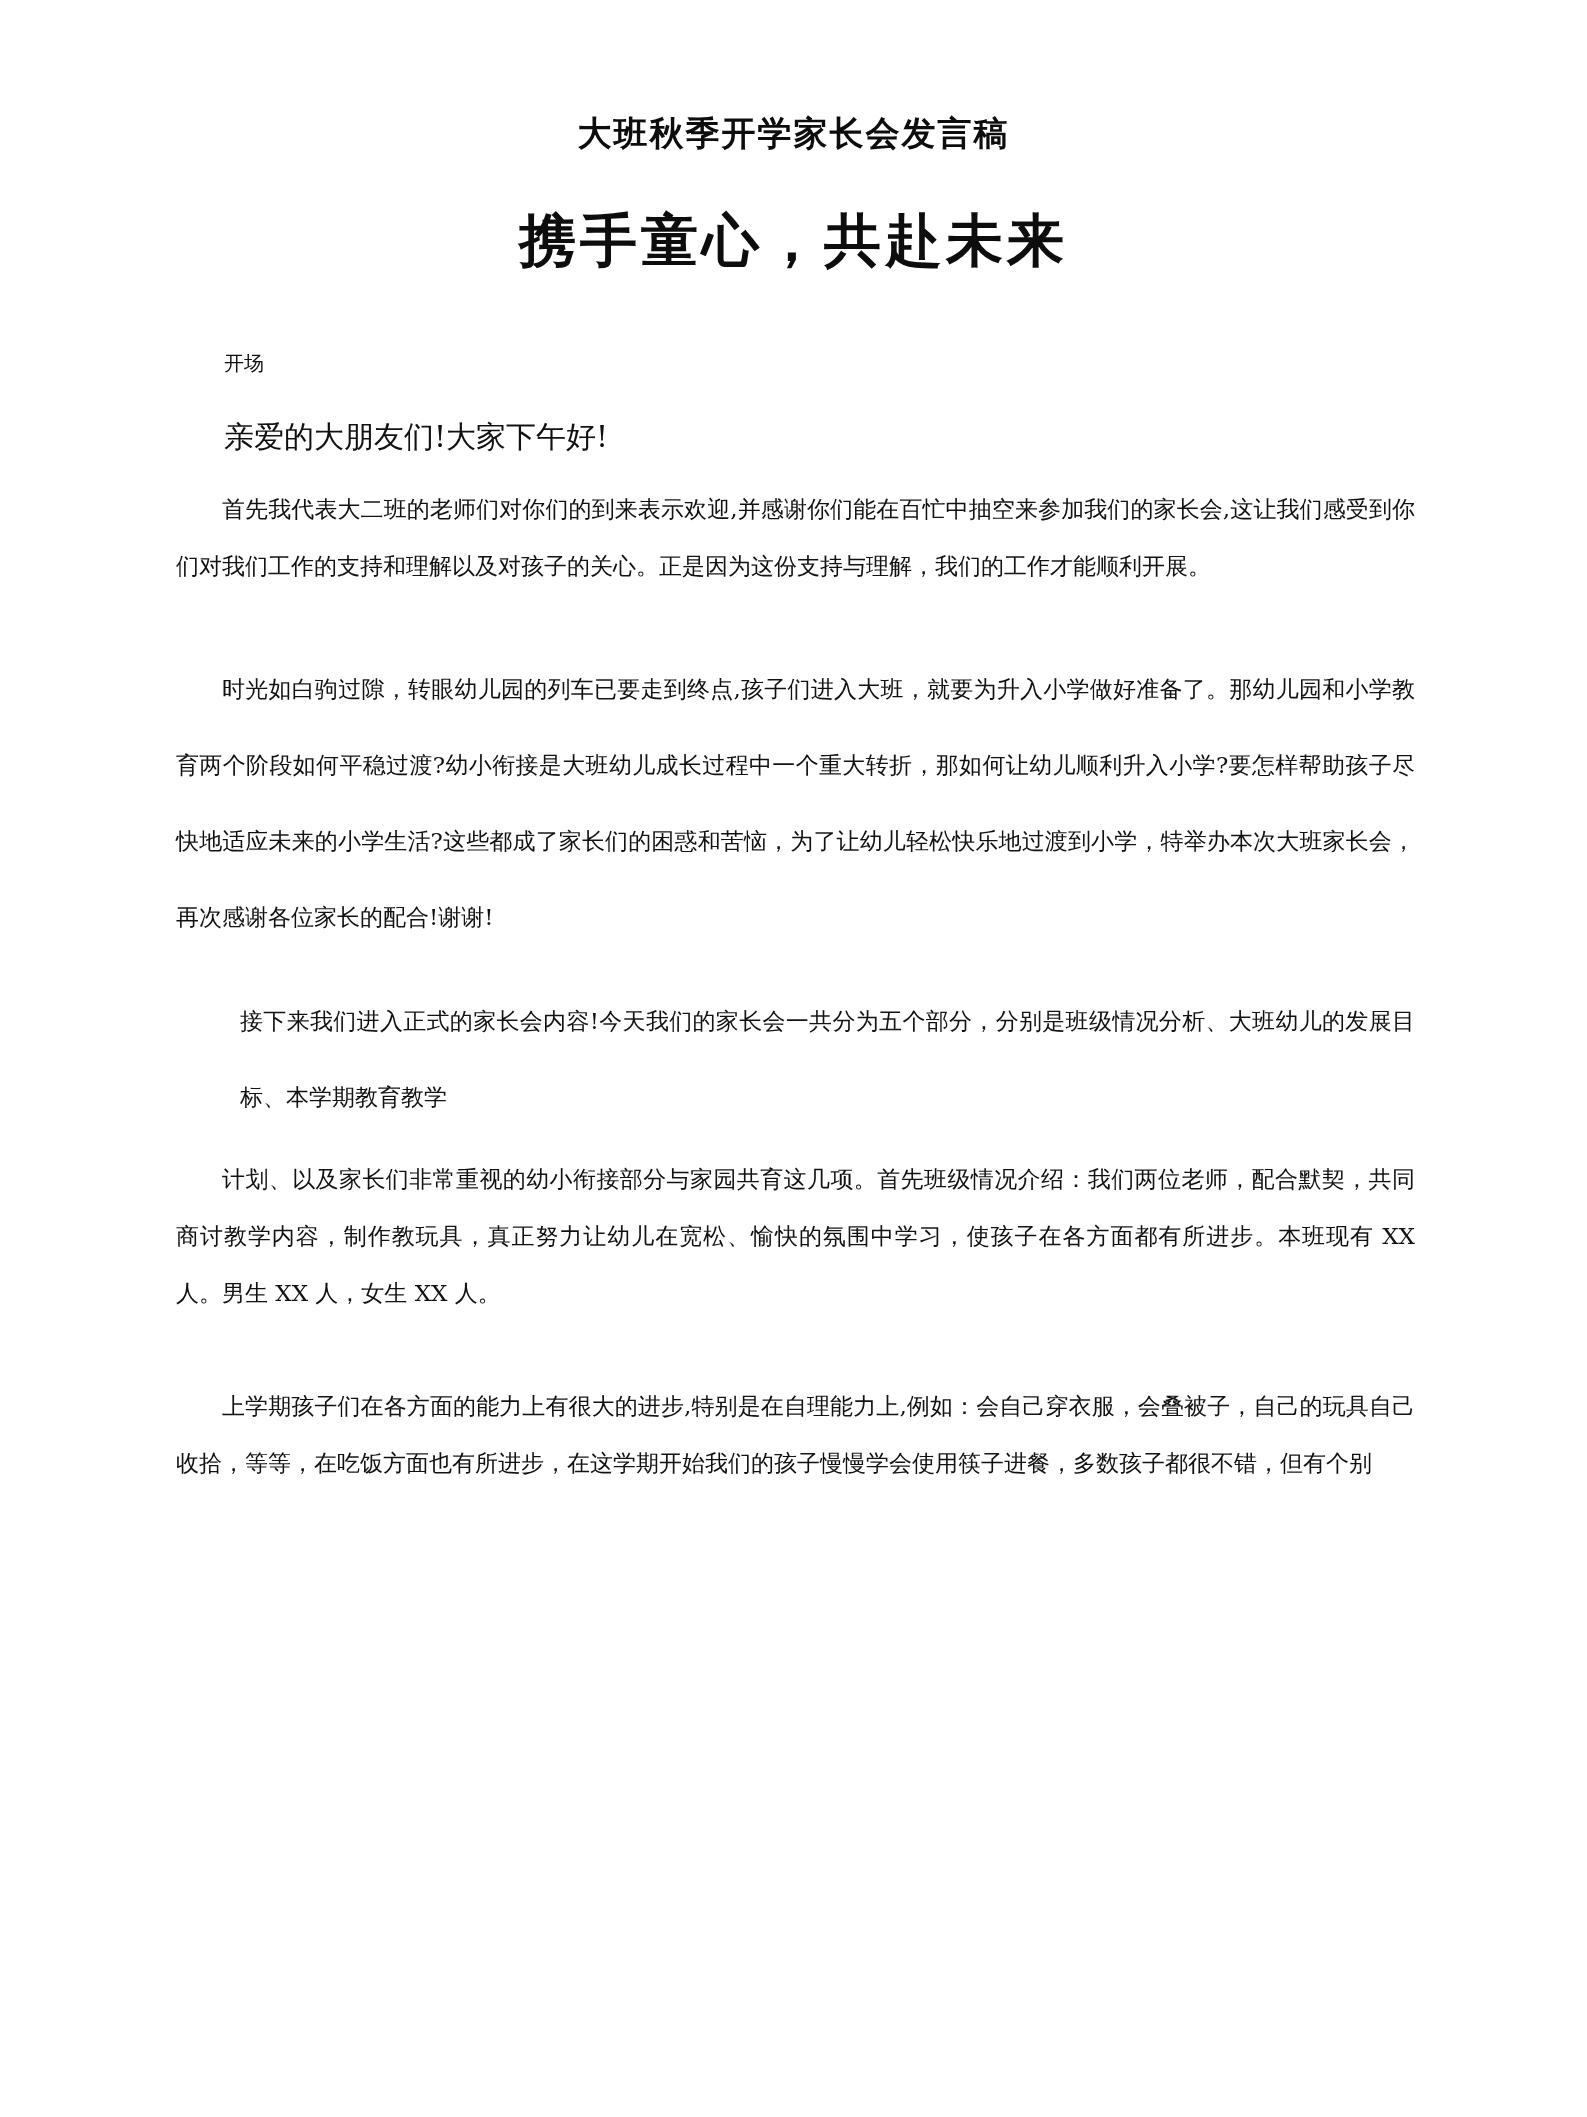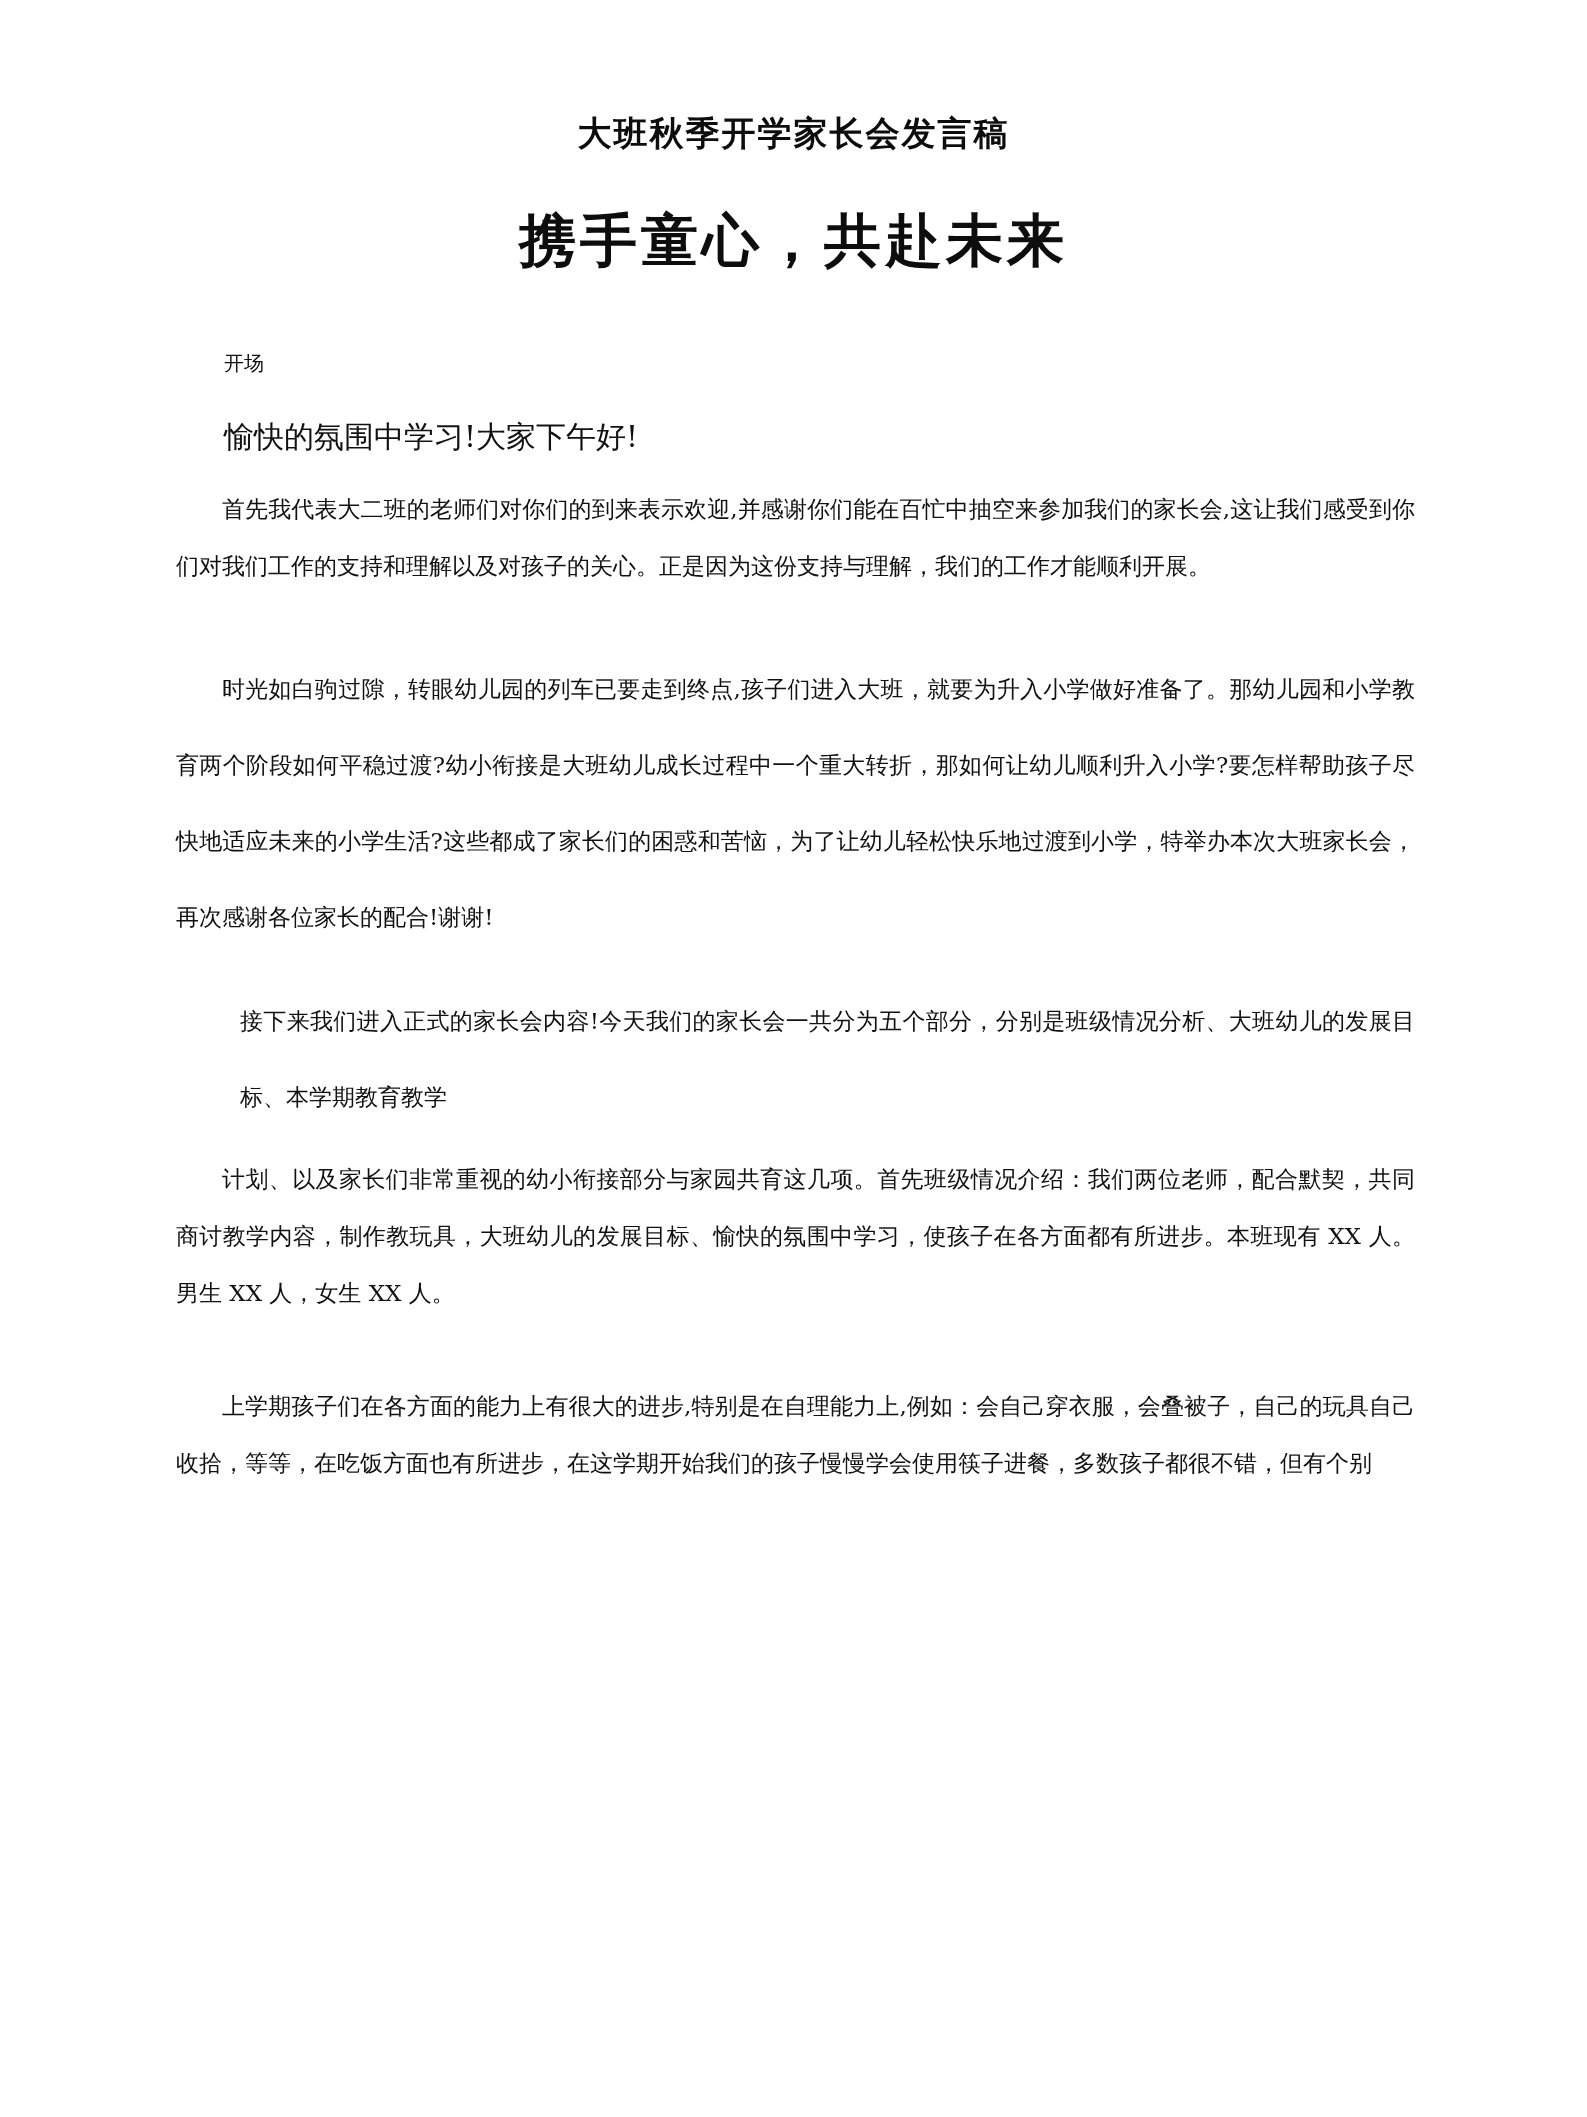--- a/index.html
+++ b/index.html
@@ -92,34 +92,34 @@
 
   <div class="title-block">
     <h1 class="doc-title">大班秋季开学家长会发言稿</h1>
     <h2 class="doc-subtitle">携手童心，共赴未来</h2>
   </div>
 
   <div class="body-block">
 
     <p class="section-label">开场</p>
 
-    <p class="lead-line">愉快的氛围中学习!大家下午好!</p>
+    <p class="lead-line">亲爱的大朋友们!大家下午好!</p>
 
     <p class="para tight indent-2">首先我代表大二班的老师们对你们的到来表示欢迎,并感谢你们能在百忙中抽空来参加我们的家长会,这让我们感受到你们对我们工作的支持和理解以及对孩子的关心。正是因为这份支持与理解，我们的工作才能顺利开展。</p>
 
     <div class="gap-md"></div>
 
     <p class="para loose indent-2">时光如白驹过隙，转眼幼儿园的列车已要走到终点,孩子们进入大班，就要为升入小学做好准备了。那幼儿园和小学教育两个阶段如何平稳过渡?幼小衔接是大班幼儿成长过程中一个重大转折，那如何让幼儿顺利升入小学?要怎样帮助孩子尽快地适应未来的小学生活?这些都成了家长们的困惑和苦恼，为了让幼儿轻松快乐地过渡到小学，特举办本次大班家长会，再次感谢各位家长的配合!谢谢!</p>
 
     <div class="gap-sm"></div>
 
 
     <p class="para loose pad-left">接下来我们进入正式的家长会内容!今天我们的家长会一共分为五个部分，分别是班级情况分析、大班幼儿的发展目标、本学期教育教学</p>
 
-    <p class="para tight indent-2">计划、以及家长们非常重视的幼小衔接部分与家园共育这几项。首先班级情况介绍：我们两位老师，配合默契，共同商讨教学内容，制作教玩具，大班幼儿的发展目标、愉快的氛围中学习，使孩子在各方面都有所进步。本班现有 XX 人。男生 XX 人，女生 XX 人。</p>
+    <p class="para tight indent-2">计划、以及家长们非常重视的幼小衔接部分与家园共育这几项。首先班级情况介绍：我们两位老师，配合默契，共同商讨教学内容，制作教玩具，真正努力让幼儿在宽松、愉快的氛围中学习，使孩子在各方面都有所进步。本班现有 XX 人。男生 XX 人，女生 XX 人。</p>
 
     <div class="gap-md"></div>
 
     <p class="para tight indent-2">上学期孩子们在各方面的能力上有很大的进步,特别是在自理能力上,例如：会自己穿衣服，会叠被子，自己的玩具自己收拾，等等，在吃饭方面也有所进步，在这学期开始我们的孩子慢慢学会使用筷子进餐，多数孩子都很不错，但有个别</p>
 
   </div>
 
 </div>
 
 </body></html>

